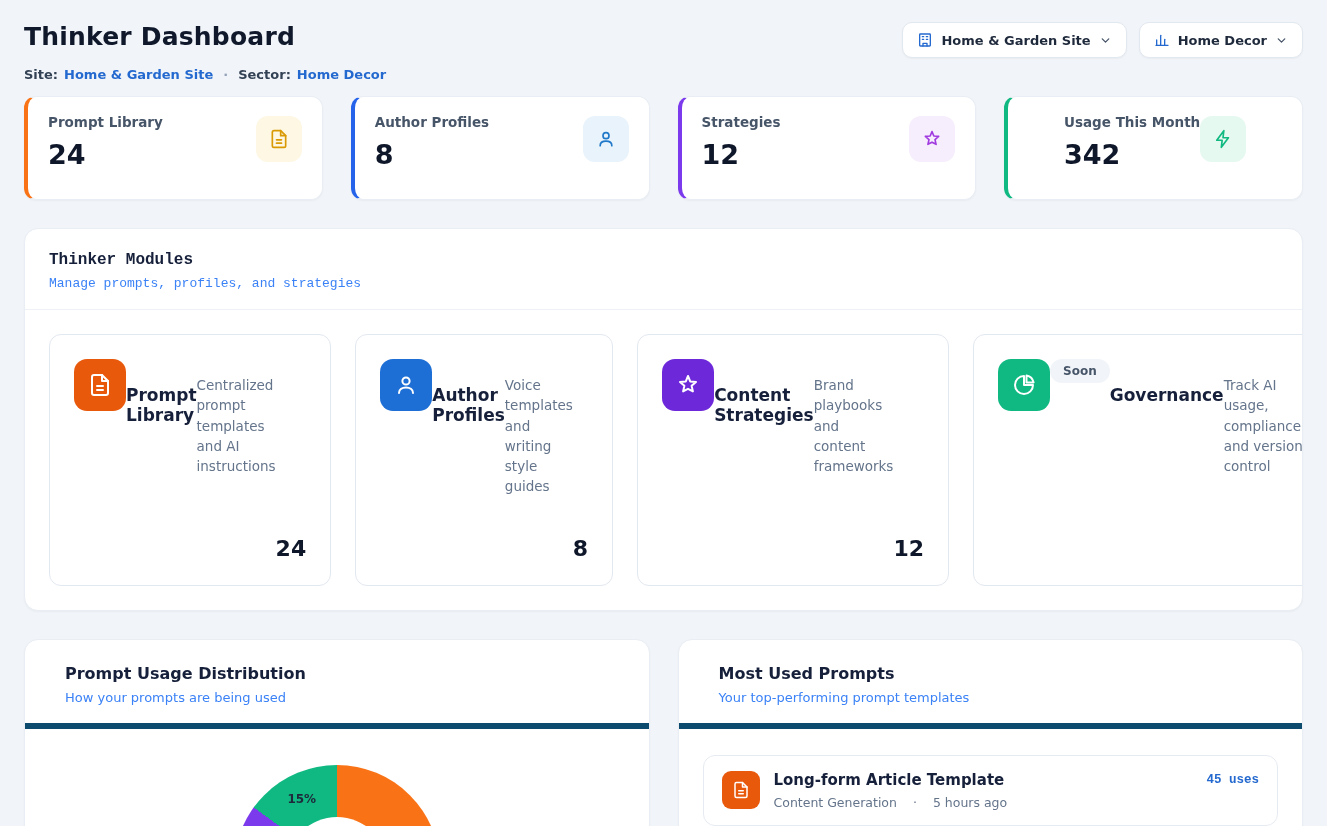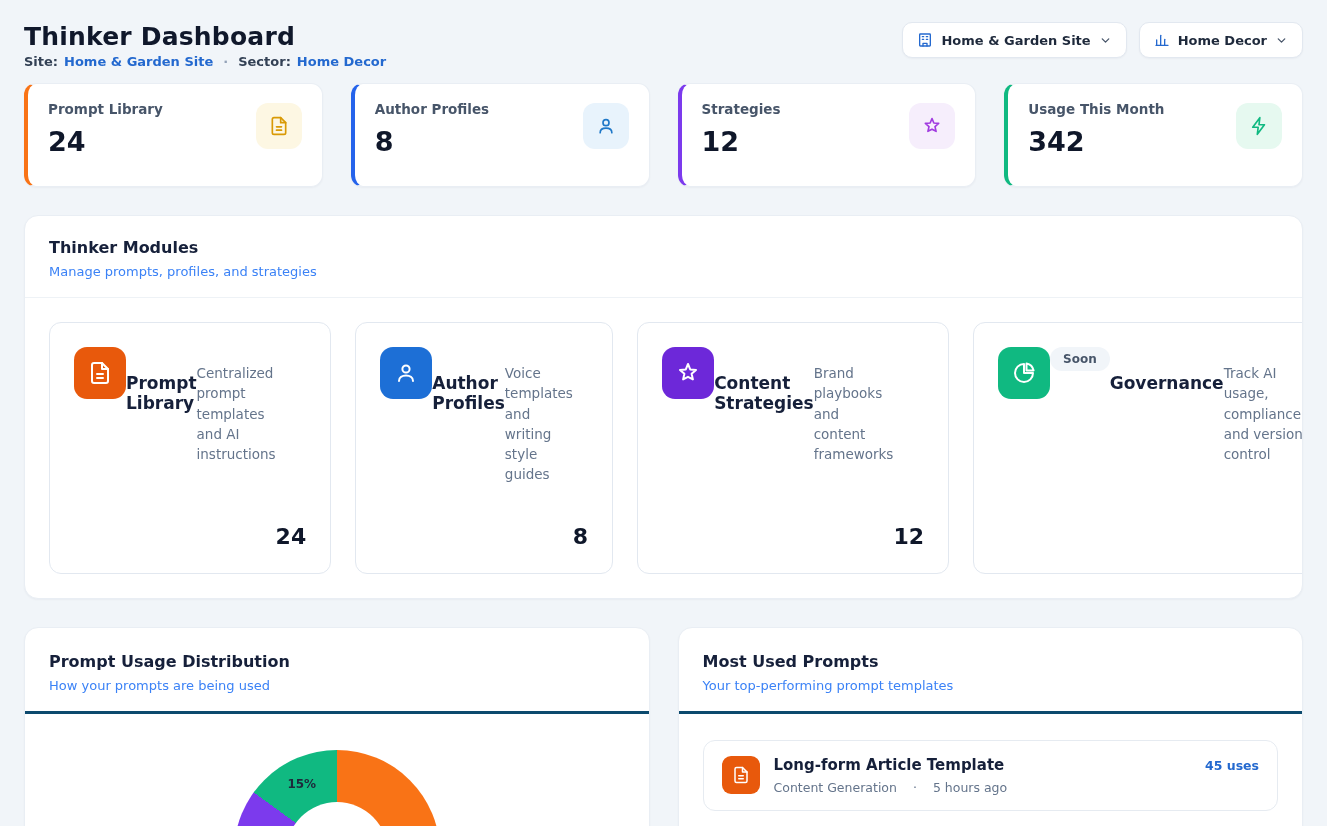--- a/index.html
+++ b/index.html
@@ -6,21 +6,21 @@
   html,body { width:1327px; height:826px; overflow:hidden; }
   body {
     font-family:"DejaVu Sans","Liberation Sans",sans-serif;
     background:#f1f5f9; color:#0f172a;
   }
   .page { padding:22px 24px; }
 
   
   .topbar { display:flex; justify-content:space-between; align-items:flex-start; }
   .page-title { font-size:25px; font-weight:800; color:#10182b; letter-spacing:.2px; }
-  .subtitle { margin-top:3px; font-size:13px; color:#334155; font-weight:600; display:flex; gap:6px; align-items:center; }
+  .subtitle { margin-top:16px; font-size:13px; color:#334155; font-weight:600; display:flex; gap:6px; align-items:center; }
   .subtitle a { color:#2469cf; text-decoration:none; font-weight:600; cursor:pointer; }
   .subtitle .dot { color:#94a3b8; margin:0 4px; }
   .selectors { display:flex; gap:12px; }
   .selector-btn {
     display:flex; align-items:center; gap:8px;
     background:#fff; border:1px solid #e2e8f0; border-radius:10px;
     padding:9px 14px; font-size:13px; font-weight:700; color:#1e293b;
     font-family:inherit; cursor:pointer; box-shadow:0 1px 2px rgba(15,23,42,.04);
   }
   .selector-btn .lead-ic { color:#2469cf; display:flex; }
@@ -30,35 +30,35 @@
   .stats { display:grid; grid-template-columns:repeat(4,1fr); gap:28px; margin-top:14px; }
   .stat-card {
     background:#fff; border-radius:12px; border:1px solid #e9eef4;
     border-left:4px solid #ccc; padding:17px 20px; min-height:104px;
     display:flex; justify-content:space-between; align-items:flex-start;
     box-shadow:0 1px 2px rgba(15,23,42,.04);
   }
   .stat-card.accent-orange { border-left-color:#f97316; }
   .stat-card.accent-blue   { border-left-color:#2563eb; }
   .stat-card.accent-purple { border-left-color:#7c3aed; }
-  .stat-card.accent-green  { border-left-color:#10b981; }
+  .stat-card.accent-green  { border-left-color:#10b981;justify-content:center; }
   .stat-label { font-size:13.5px; color:#475569; font-weight:600; }
   .stat-value { font-size:27px; font-weight:800; color:#0f172a; margin-top:9px; }
   .stat-chip { width:46px; height:46px; border-radius:12px; display:grid; place-items:center; margin-top:2px; }
   .chip-yellow { background:#fdf7e3; color:#d99a06; }
   .chip-blue   { background:#e8f3fc; color:#1f78c8; }
   .chip-purple { background:#f6eefc; color:#a13be0; }
   .chip-green  { background:#e6f9f0; color:#10b981; }
 
   
   .modules-card {
     margin-top:28px; background:#fff; border:1px solid #e9eef4; border-radius:14px;
     box-shadow:0 1px 2px rgba(15,23,42,.04); overflow:hidden;
   }
-  .section-head { padding:22px 24px 18px; border-bottom:1px solid #eef2f6; }
+  .section-head { padding:22px 24px 18px; border-bottom:1px solid #eef2f6;font-family:Liberation Mono, monospace; }
   .section-title { font-size:16px; font-weight:700; color:#16203a; }
   .section-sub { font-size:13px; color:#3b82f6; margin-top:7px; }
   .modules-grid { display:grid; grid-template-columns:repeat(4,1fr); gap:24px; padding:24px; }
   .module-card {
     border:1px solid #e2e8f0; border-radius:12px; padding:24px; min-height:252px;
     display:flex; flex-direction:row; background:#fff; cursor:pointer;
   }
   .module-top { display:flex; justify-content:space-between; align-items:flex-start; }
   .module-ic { width:52px; height:52px; border-radius:13px; display:grid; place-items:center; color:#fff; }
   .ic-orange { background:#e8590c; }
@@ -76,21 +76,21 @@
     margin-top:auto; border-top:1px solid #e2e8f0; padding-top:14px;
     font-size:17px; color:#64748b;
   }
 
   
   .bottom { display:grid; grid-template-columns:1fr 1fr; gap:28px; margin-top:28px; }
   .panel {
     background:#fff; border:1px solid #e9eef4; border-radius:14px;
     box-shadow:0 1px 2px rgba(15,23,42,.04); overflow:hidden; height:430px;
   }
-  .panel-head { padding:24px 24px 18px; border-bottom:3px solid #0c4a6e; }
+  .panel-head { padding:24px 40px 18px; border-bottom:6px solid #0c4a6e; }
 
   .chart-area { position:relative; height:330px; }
   .donut {
     position:absolute; top:36px; left:50%; transform:translateX(-50%);
     width:206px; height:206px; border-radius:50%;
     background:conic-gradient(#f97316 0% 45%, #2563eb 45% 78%, #7c3aed 78% 85%, #10b981 85% 100%);
   }
   .donut::after { content:""; position:absolute; inset:52px; background:#fff; border-radius:50%; }
   .slice-label {
     position:absolute; left:68px; top:34px; transform:translate(-50%,-50%);
@@ -103,21 +103,21 @@
     border:1px solid #e6ebf1; border-radius:12px; padding:15px 18px;
     background:#fff; cursor:pointer;
   }
   .prompt-ic {
     width:38px; height:38px; border-radius:9px; background:#e8590c;
     display:grid; place-items:center; color:#fff; flex:none;
   }
   .prompt-body { flex:1; }
   .prompt-title { font-size:15px; font-weight:800; color:#16203a; }
   .prompt-meta { font-size:12.5px; color:#64748b; margin-top:6px; display:flex; gap:16px; align-items:center; }
-  .prompt-uses { font-size:12.5px; font-weight:800; color:#2469cf; margin-top:2px; }
+  .prompt-uses { font-size:12.5px; font-weight:800; color:#2469cf; margin-top:2px;font-family:Liberation Mono, monospace; }
 
   svg { display:block; }
 </style>
 </head>
 <body>
 
 <div class="page">
 
   <header class="topbar">
     <div class="title-block">

